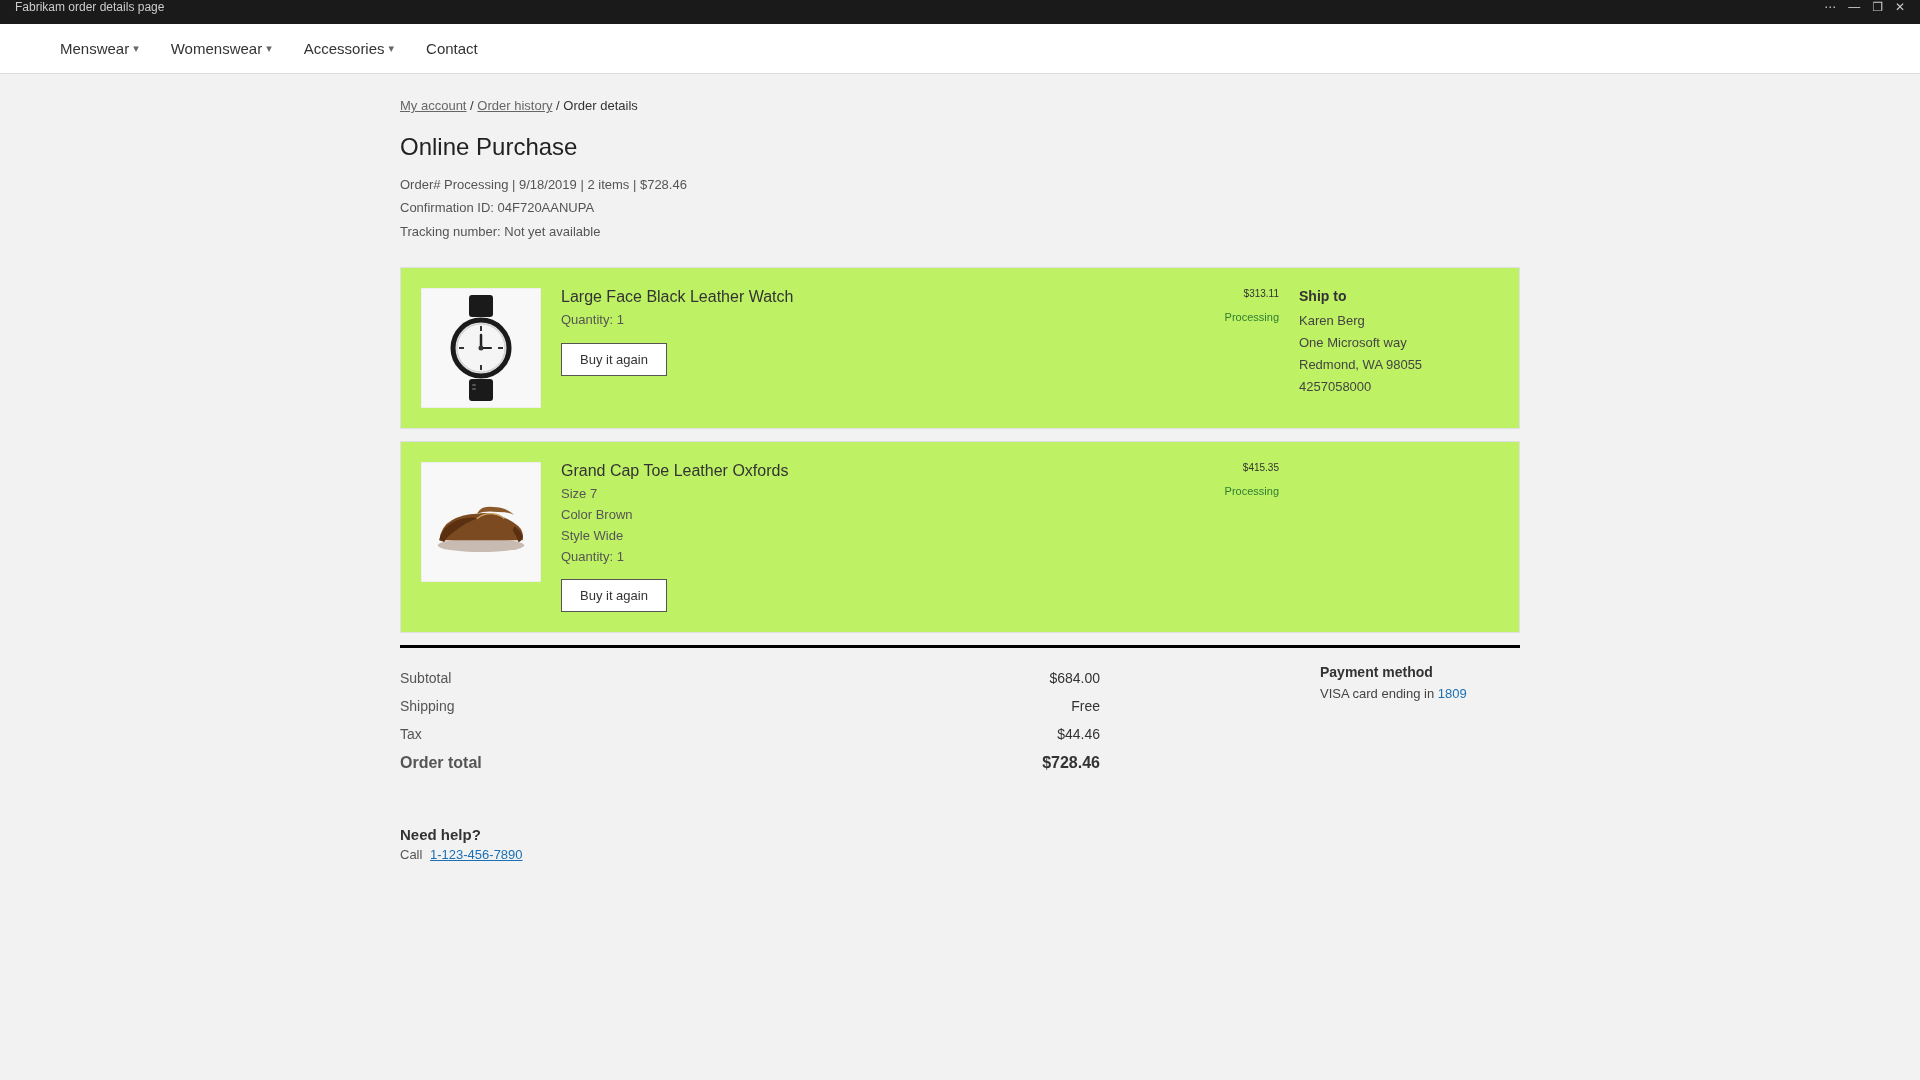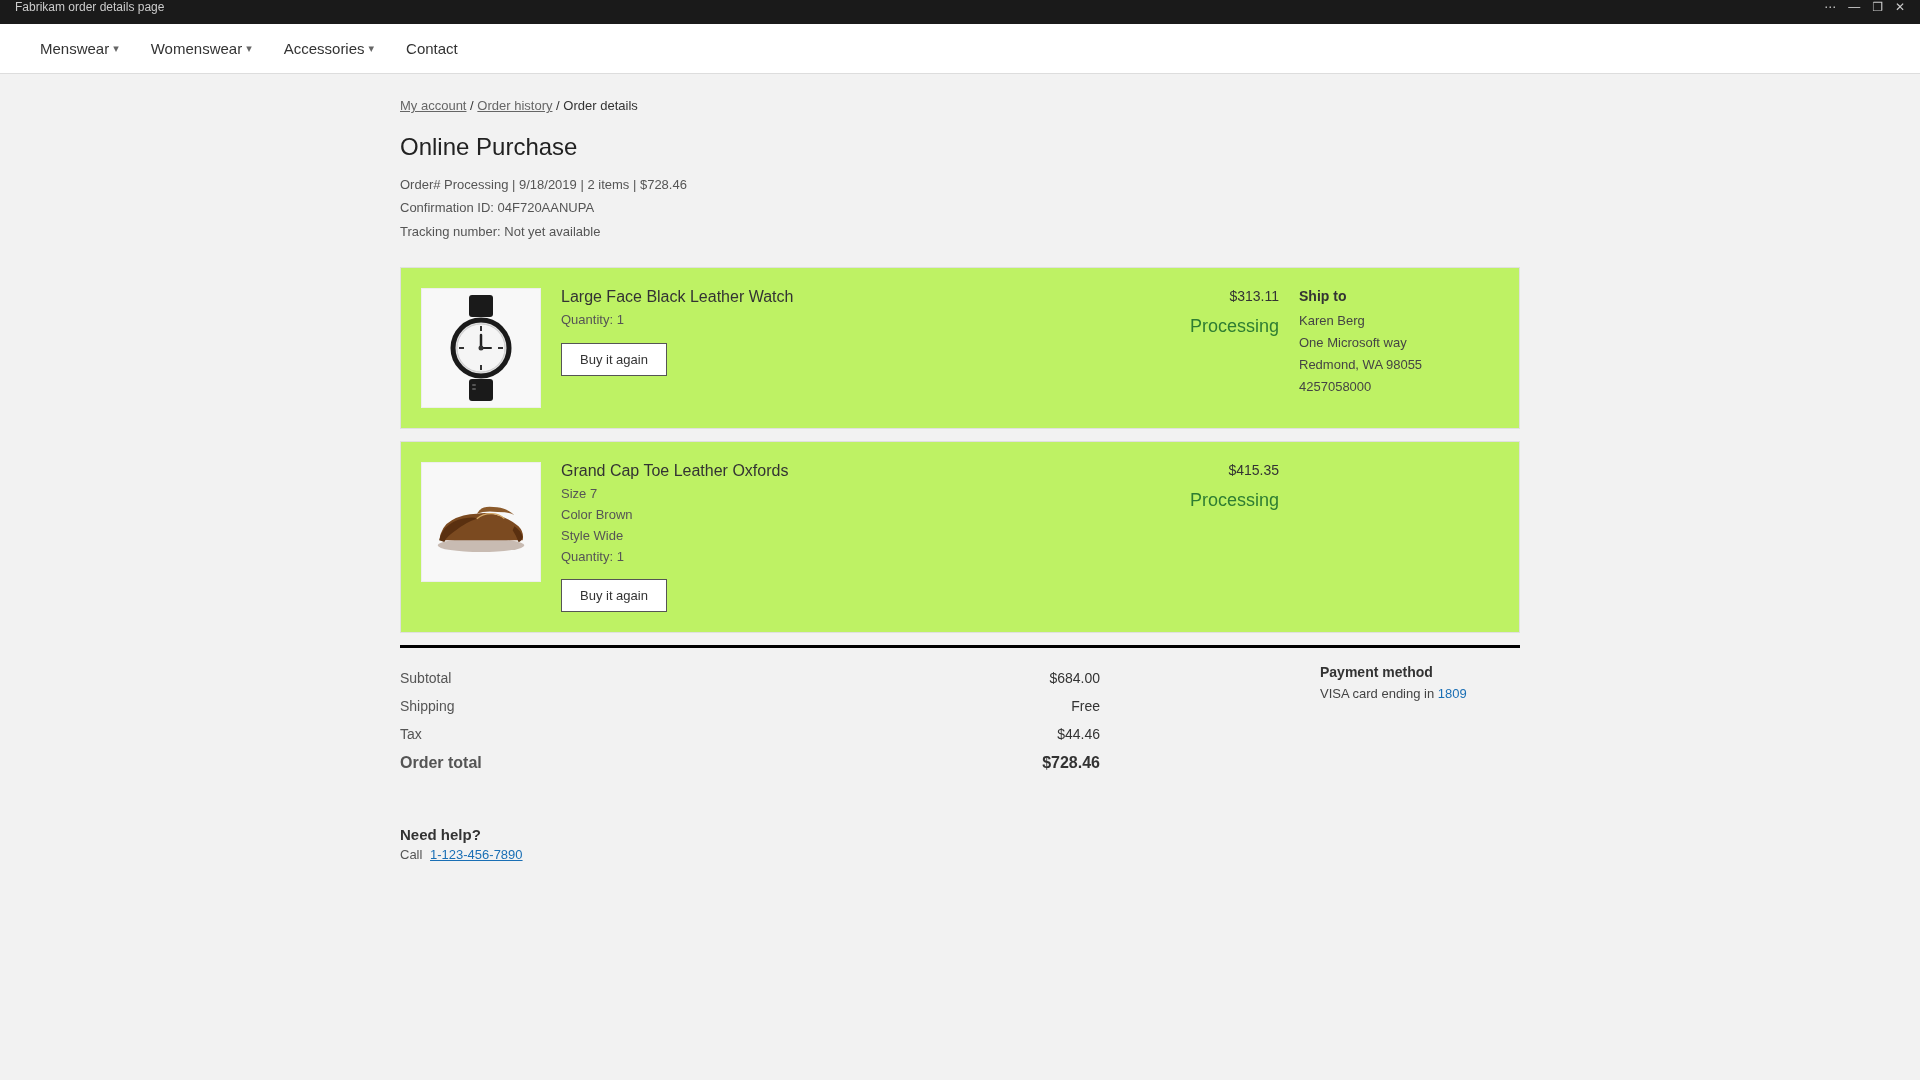--- a/index.html
+++ b/index.html
@@ -19,21 +19,21 @@
       display: flex;
       gap: 12px;
       font-size: 12px;
     }
     .titlebar-controls span { cursor: pointer; color: #ccc; }
 
     
     .navbar {
       background: #fff;
       border-bottom: 1px solid #ddd;
-      padding: 16px 40px;
+      padding: 16px 60px;
       display: flex;
       gap: 32px;
       align-items: center;
     }
     .nav-item {
       display: flex;
       align-items: center;
       gap: 4px;
       font-size: 15px;
       color: #333;
@@ -122,26 +122,26 @@
       color: #333;
       font-size: 13px;
       cursor: pointer;
     }
 
     .item-price-col {
       min-width: 120px;
       text-align: right;
     }
     .item-price {
-      font-size: 14px;
+      font-size: 10px;
       color: #333;
       font-weight: 400;
     }
     .item-status {
-      font-size: 18px;
+      font-size: 11px;
       color: #2e7d32;
       margin-top: 12px;
       text-align: right;
     }
 
     .ship-to-col {
       min-width: 200px;
       font-size: 13px;
     }
     .ship-to-label {

